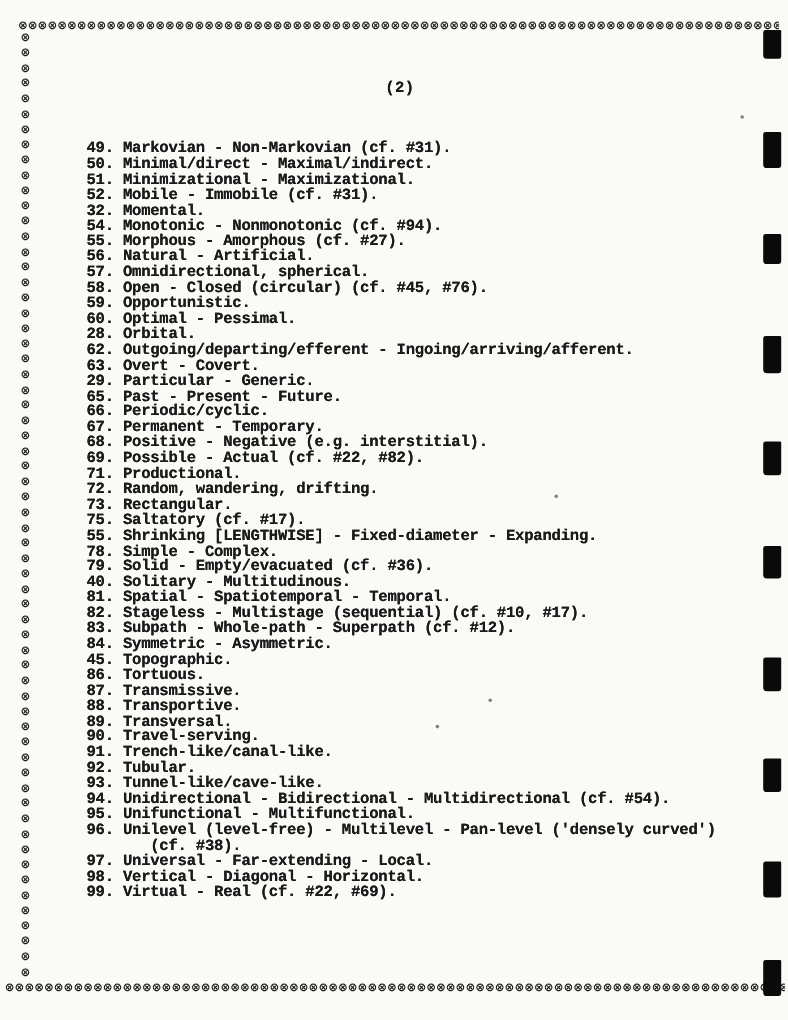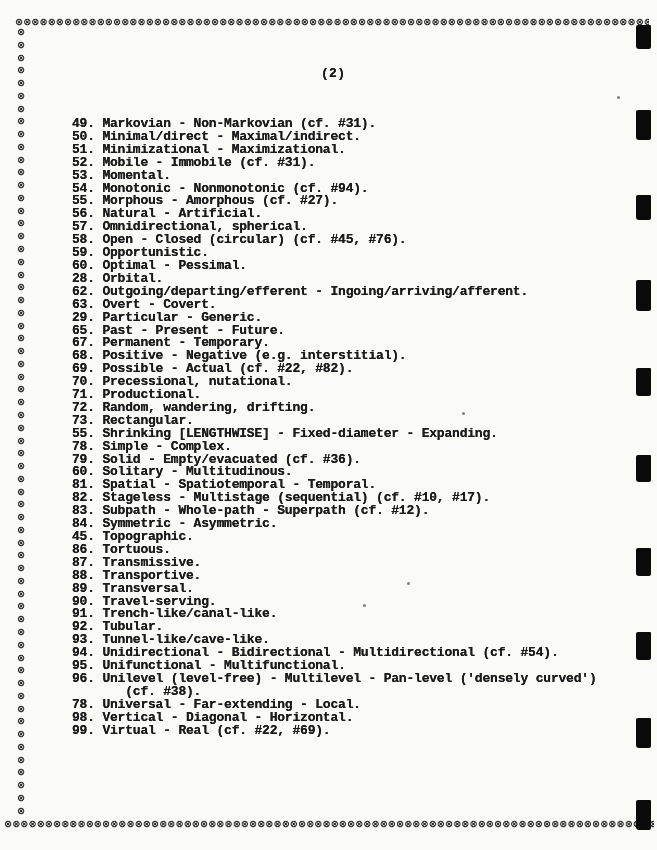--- a/index.html
+++ b/index.html
@@ -160,62 +160,63 @@
     </div>
   <div class="h-border bottom-border">⊗⊗⊗⊗⊗⊗⊗⊗⊗⊗⊗⊗⊗⊗⊗⊗⊗⊗⊗⊗⊗⊗⊗⊗⊗⊗⊗⊗⊗⊗⊗⊗⊗⊗⊗⊗⊗⊗⊗⊗⊗⊗⊗⊗⊗⊗⊗⊗⊗⊗⊗⊗⊗⊗⊗⊗⊗⊗⊗⊗⊗⊗⊗⊗⊗⊗⊗⊗⊗⊗⊗⊗⊗⊗⊗⊗⊗⊗⊗⊗⊗</div>
 
   <div class="page-number">(2)</div>
 
   <div class="item-list">
       <div class="line">49. Markovian - Non-Markovian (cf. #31).</div>
       <div class="line">50. Minimal/direct - Maximal/indirect.</div>
       <div class="line">51. Minimizational - Maximizational.</div>
       <div class="line">52. Mobile - Immobile (cf. #31).</div>
-      <div class="line">53. Momental.</div>
+      <div class="line">32. Momental.</div>
       <div class="line">54. Monotonic - Nonmonotonic (cf. #94).</div>
       <div class="line">55. Morphous - Amorphous (cf. #27).</div>
       <div class="line">56. Natural - Artificial.</div>
       <div class="line">57. Omnidirectional, spherical.</div>
       <div class="line">58. Open - Closed (circular) (cf. #45, #76).</div>
       <div class="line">59. Opportunistic.</div>
       <div class="line">60. Optimal - Pessimal.</div>
       <div class="line">28. Orbital.</div>
       <div class="line">62. Outgoing/departing/efferent - Ingoing/arriving/afferent.</div>
       <div class="line">63. Overt - Covert.</div>
       <div class="line">29. Particular - Generic.</div>
       <div class="line">65. Past - Present - Future.</div>
+      <div class="line">66. Periodic/cyclic.</div>
       <div class="line">67. Permanent - Temporary.</div>
       <div class="line">68. Positive - Negative (e.g. interstitial).</div>
       <div class="line">69. Possible - Actual (cf. #22, #82).</div>
-      <div class="line">70. Precessional, nutational.</div>
       <div class="line">71. Productional.</div>
       <div class="line">72. Random, wandering, drifting.</div>
       <div class="line">73. Rectangular.</div>
+      <div class="line">75. Saltatory (cf. #17).</div>
       <div class="line">55. Shrinking [LENGTHWISE] - Fixed-diameter - Expanding.</div>
       <div class="line">78. Simple - Complex.</div>
       <div class="line">79. Solid - Empty/evacuated (cf. #36).</div>
-      <div class="line">60. Solitary - Multitudinous.</div>
+      <div class="line">40. Solitary - Multitudinous.</div>
       <div class="line">81. Spatial - Spatiotemporal - Temporal.</div>
       <div class="line">82. Stageless - Multistage (sequential) (cf. #10, #17).</div>
       <div class="line">83. Subpath - Whole-path - Superpath (cf. #12).</div>
       <div class="line">84. Symmetric - Asymmetric.</div>
       <div class="line">45. Topographic.</div>
       <div class="line">86. Tortuous.</div>
       <div class="line">87. Transmissive.</div>
       <div class="line">88. Transportive.</div>
       <div class="line">89. Transversal.</div>
       <div class="line">90. Travel-serving.</div>
       <div class="line">91. Trench-like/canal-like.</div>
       <div class="line">92. Tubular.</div>
       <div class="line">93. Tunnel-like/cave-like.</div>
       <div class="line">94. Unidirectional - Bidirectional - Multidirectional (cf. #54).</div>
       <div class="line">95. Unifunctional - Multifunctional.</div>
       <div class="line">96. Unilevel (level-free) - Multilevel - Pan-level ('densely curved')</div>
       <div class="line">       (cf. #38).</div>
-      <div class="line">78. Universal - Far-extending - Local.</div>
+      <div class="line">97. Universal - Far-extending - Local.</div>
       <div class="line">98. Vertical - Diagonal - Horizontal.</div>
       <div class="line">99. Virtual - Real (cf. #22, #69).</div>
     </div>
 
   <div class="scan-marks">
       <div class="mark" style="top: 25px; height: 24px;"></div>
       <div class="mark" style="top: 110px; height: 30px;"></div>
       <div class="mark" style="top: 195px; height: 25px;"></div>
       <div class="mark" style="top: 280px; height: 31px;"></div>
       <div class="mark" style="top: 368px; height: 28px;"></div>

